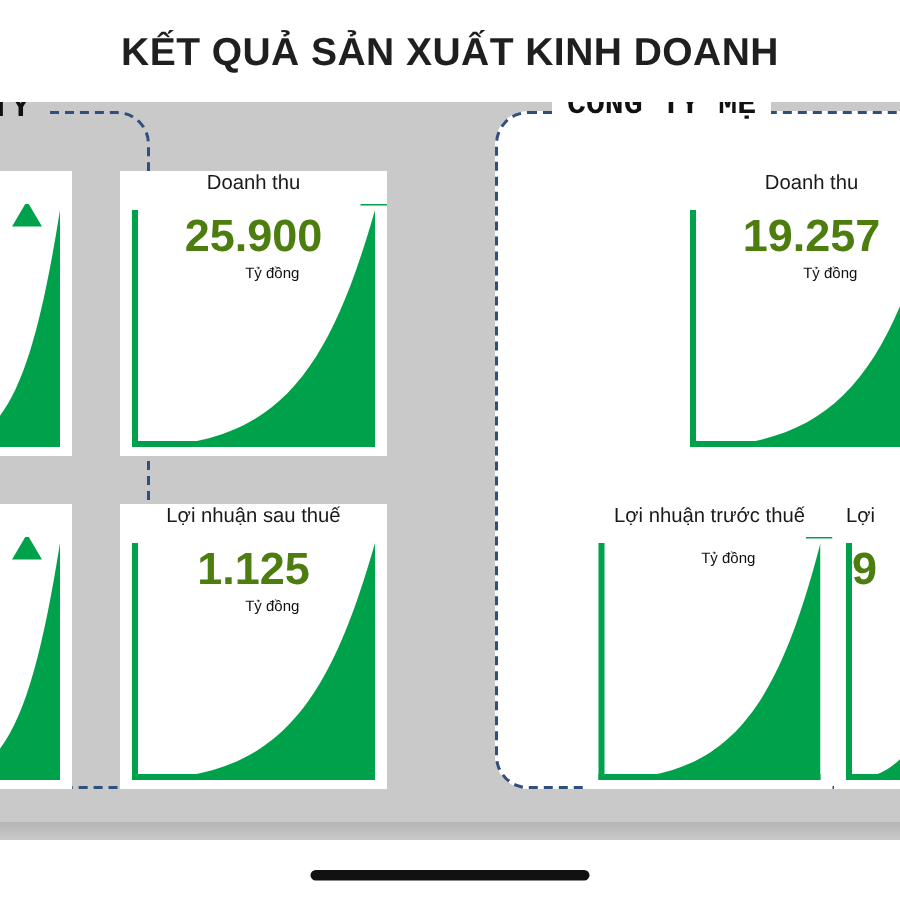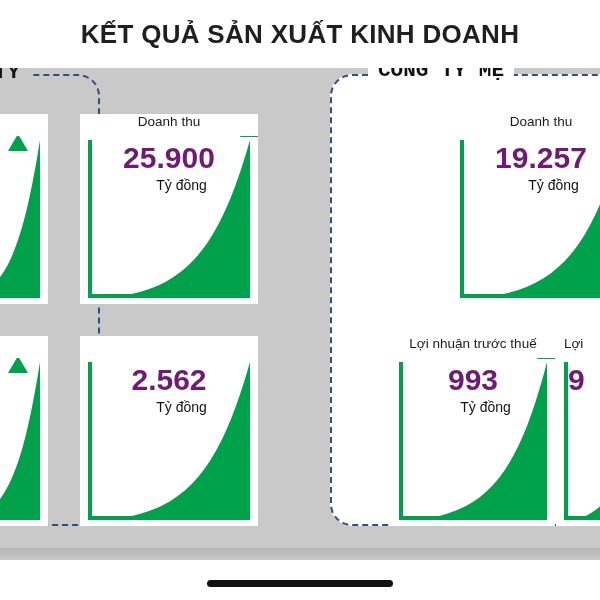--- a/index.html
+++ b/index.html
@@ -105,26 +105,26 @@
   .card .curve svg { width: 100%; height: 100%; display: block; }
   .card .values {
     position: absolute;
     left: 0; right: 0; top: 28px;
     text-align: center;
     pointer-events: none;
   }
   .card .value-big {
     font-size: 30px;
     font-weight: bold;
-    color: #701a75;
+    color: #4d7c0f;
     line-height: 1.05;
     white-space: nowrap;
   }
   .card .value-unit {
-    font-size: 14px;
+    font-size: 10px;
     color: #111111;
     margin-top: 3px;
     white-space: nowrap;
     margin-left: 25px;
   }
 
   
   .arrow-up {
     position: absolute;
     width: 0; height: 0;
@@ -221,30 +221,31 @@
         <div class="curve">
           <svg viewBox="0 0 100 100" preserveAspectRatio="none" aria-hidden="true">
             <path d="M0,100 C55,100 78,70 100,0 L100,100 Z" fill="#00a14b"></path>
           </svg>
         </div>
         <div class="arrow-up" style="left:56px; top:-2px;"></div>
       </div>
     </div>
 
     <div class="card card-l4">
+      <div class="caption">Lợi nhuận sau thuế</div>
       <div class="plot">
         <div class="axes"></div>
         <div class="curve">
           <svg viewBox="0 0 100 100" preserveAspectRatio="none" aria-hidden="true">
             <path d="M0,100 C58,100 80,72 100,0 L100,100 Z" fill="#00a14b"></path>
           </svg>
         </div>
       </div>
       <div class="values">
-        <div class="value-big">2.562</div>
+        <div class="value-big">1.125</div>
         <div class="value-unit">Tỷ đồng</div>
       </div>
     </div>
 
     <div class="card card-r1">
       <div class="caption">Doanh thu</div>
       <div class="plot">
         <div class="axes"></div>
         <div class="curve">
           <svg viewBox="0 0 100 100" preserveAspectRatio="none" aria-hidden="true">
@@ -263,21 +264,20 @@
       <div class="plot">
         <div class="axes"></div>
         <div class="curve">
           <svg viewBox="0 0 100 100" preserveAspectRatio="none" aria-hidden="true">
             <path d="M0,100 C58,100 80,72 100,0 L100,100 Z" fill="#00a14b"></path>
           </svg>
         </div>
         <div class="arrow-up" style="right:-2px; top:-16px;"></div>
       </div>
       <div class="values">
-        <div class="value-big">993</div>
         <div class="value-unit">Tỷ đồng</div>
       </div>
     </div>
 
     <div class="card card-r3">
       <div class="caption" style="text-align:left; padding-left:8px;">Lợi</div>
       <div class="plot">
         <div class="axes"></div>
         <div class="curve">
           <svg viewBox="0 0 100 100" preserveAspectRatio="none" aria-hidden="true">

